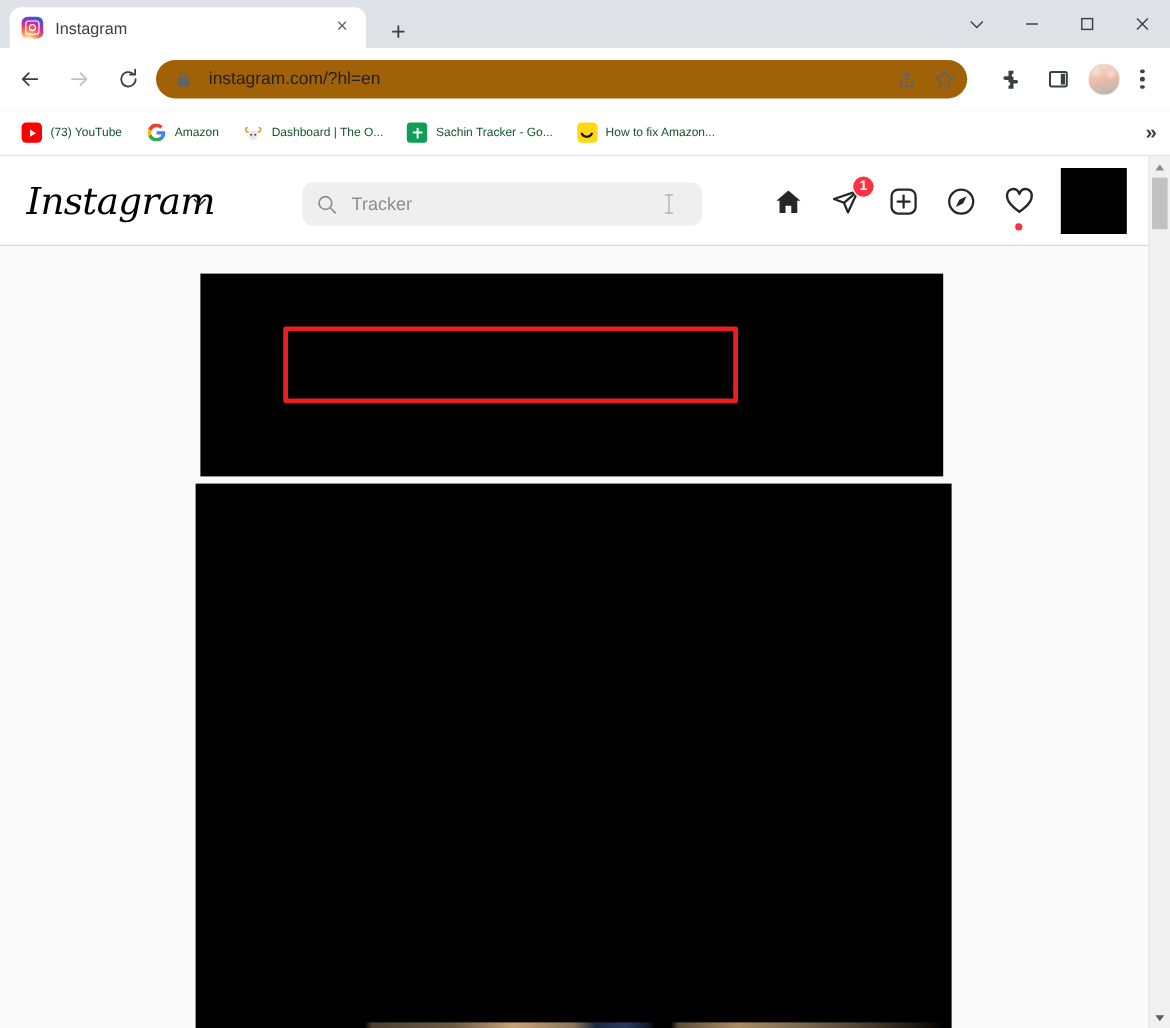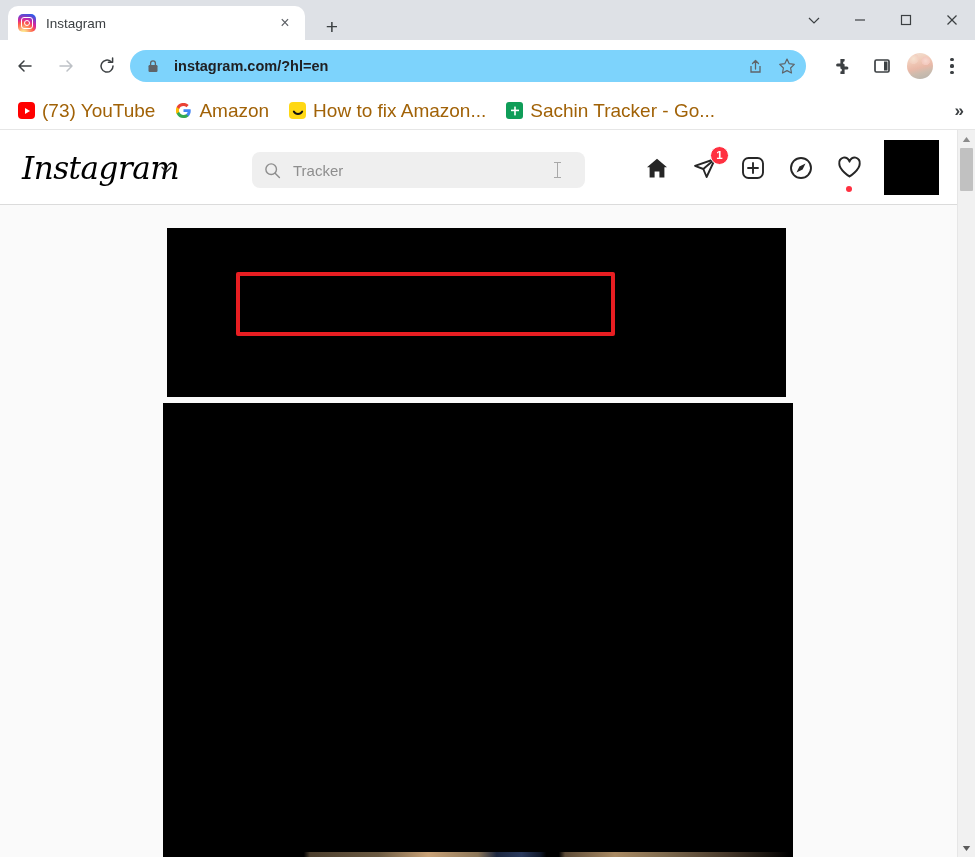--- a/index.html
+++ b/index.html
@@ -85,23 +85,23 @@
   .navbtn {
     width: 32px; height: 32px;
     margin-left: 9px;
     display: flex; align-items: center; justify-content: center;
     color: #3c4043;
   }
   .navbtn.disabled { color: #bdc1c6; }
   .omnibox {
     position: absolute; left: 130px; top: 10px;
     width: 676px; height: 32px;
-    background: #7dd3fc;
+    background: #a16207;
     border-radius: 16px;
-    display: flex; align-items: center; font-weight: bold;
+    display: flex; align-items: center;
   }
   .lock {
     margin-left: 14px; width: 18px; height: 18px;
     display: flex; align-items: center; justify-content: center;
     color: #5f6368;
   }
   .url {
     flex: 1 1 auto; margin-left: 12px;
     font-size: 14.5px; color: #202124;
     white-space: nowrap; overflow: hidden;
@@ -141,21 +141,21 @@
     position: absolute; top: 92px; left: 0;
     width: 975px; height: 38px;
     background: #ffffff;
     display: flex; align-items: center;
     border-bottom: 1px solid #e6e6e6;
   }
   .bm {
     display: flex; align-items: center;
     height: 26px; padding: 0 8px; margin-left: 4px;
     border-radius: 4px;
-    font-size: 19px; color: #a16207;
+    font-size: 10px; color: #14532d;
     white-space: nowrap;
   }
   .bm:first-child { margin-left: 10px; }
   .bm-ico {
     width: 17px; height: 17px; margin-right: 7px;
     flex: 0 0 auto;
     display: flex; align-items: center; justify-content: center;
     border-radius: 3px;
     font-size: 11px; font-weight: bold; color: #fff;
   }
@@ -419,35 +419,47 @@
       <svg width="15" height="15" viewBox="0 0 16 16">
         <path d="M15.7 8.2c0-.6-.05-1-.15-1.5H8v2.9h4.4a3.8 3.8 0 0 1-1.6 2.5v2h2.6c1.5-1.4 2.3-3.5 2.3-5.9z" fill="#4285f4"></path>
         <path d="M8 16c2.2 0 4-.7 5.4-2l-2.6-2c-.7.5-1.6.8-2.8.8-2.2 0-4-1.4-4.6-3.4H.7v2.1A8 8 0 0 0 8 16z" fill="#34a853"></path>
         <path d="M3.4 9.4a4.8 4.8 0 0 1 0-3V4.3H.7a8 8 0 0 0 0 7.2l2.7-2.1z" fill="#fbbc05"></path>
         <path d="M8 3.2c1.2 0 2.3.4 3.2 1.3l2.3-2.3A8 8 0 0 0 .7 4.3l2.7 2.1C4 4.6 5.8 3.2 8 3.2z" fill="#ea4335"></path>
       </svg>
     </span>
     <span>Amazon</span>
   </div>
   <div class="bm">
-    <span class="bm-ico ico-amazon">
-      <svg width="14" height="14" viewBox="0 0 14 14">
-        <path d="M2.8 7.5 A4.8 4.8 0 0 0 11.2 7.5" stroke="#111" stroke-width="1.9" fill="none" stroke-linecap="round"></path>
-      </svg>
-    </span>
-    <span>How to fix Amazon...</span>
+    <span class="bm-ico ico-dash">
+      <svg width="16" height="16" viewBox="0 0 16 16">
+        <path d="M3 3.5c-.8 0-1.4.7-1.3 1.5.2 1.1 1 1.9 1.9 2.2" stroke="#c9a227" stroke-width="1.3" fill="none" stroke-linecap="round"></path>
+        <path d="M13 3.5c.8 0 1.4.7 1.3 1.5-.2 1.1-1 1.9-1.9 2.2" stroke="#c9a227" stroke-width="1.3" fill="none" stroke-linecap="round"></path>
+        <path d="M4.3 6.2h7.4v4a3.7 3.7 0 0 1-3.7 3.7A3.7 3.7 0 0 1 4.3 10.2z" fill="#e8e8e8"></path>
+        <circle cx="6.3" cy="9.3" r=".85" fill="#4a4a4a"></circle>
+        <circle cx="9.7" cy="9.3" r=".85" fill="#4a4a4a"></circle>
+      </svg>
+    </span>
+    <span>Dashboard | The O...</span>
   </div>
   <div class="bm">
     <span class="bm-ico ico-sheets">
       <svg width="12" height="12" viewBox="0 0 12 12">
         <rect x="2" y="4.6" width="8" height="1.6" fill="#fff"></rect>
         <rect x="5.2" y="1.6" width="1.6" height="8.8" fill="#fff"></rect>
       </svg>
     </span>
     <span>Sachin Tracker - Go...</span>
+  </div>
+  <div class="bm">
+    <span class="bm-ico ico-amazon">
+      <svg width="14" height="14" viewBox="0 0 14 14">
+        <path d="M2.8 7.5 A4.8 4.8 0 0 0 11.2 7.5" stroke="#111" stroke-width="1.9" fill="none" stroke-linecap="round"></path>
+      </svg>
+    </span>
+    <span>How to fix Amazon...</span>
   </div>
   <div class="bm-overflow">»</div>
 </div>
 
 <div class="viewport">
 
   <div class="ig-header">
     <div class="ig-logo">Instagram</div>
     <div class="ig-logo-caret">
       <svg width="13" height="13" viewBox="0 0 13 13">

